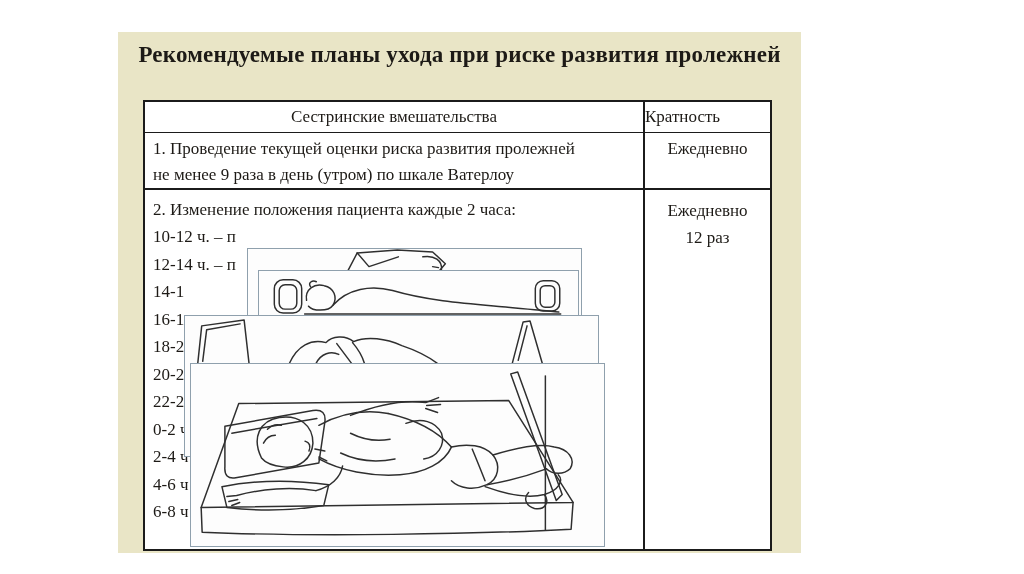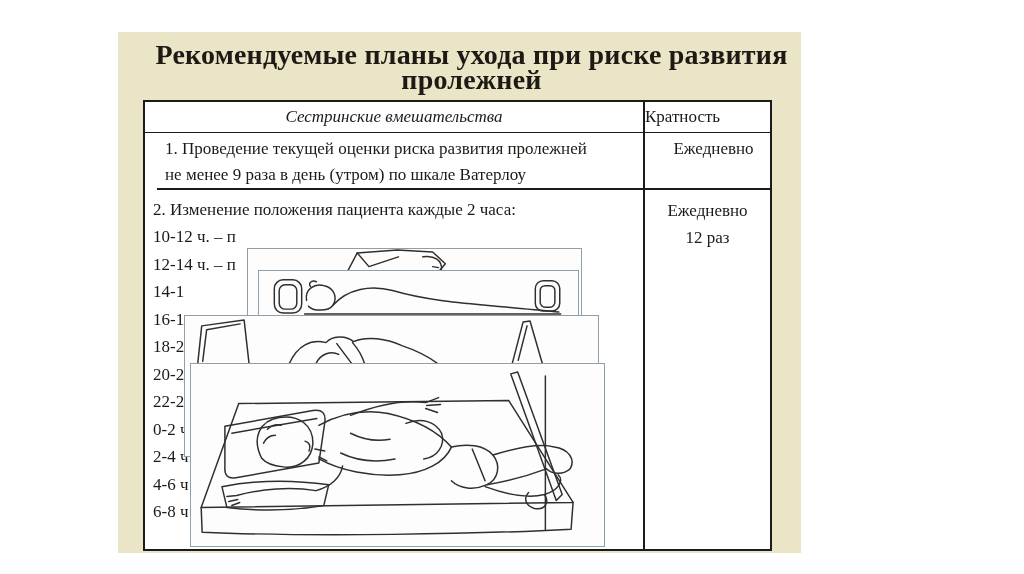--- a/index.html
+++ b/index.html
@@ -1,28 +1,28 @@
 <!DOCTYPE html>
 <html style="--slide_bg: #e9e5c6; --line: #1b1b1b; --text: #1d1a16; --frame_border: #8fa0ad; --sketch: #2f2f2f;"><head>
 <meta charset="utf-8">
 <style>
   html,body{margin:0;padding:0;}
   .canvas{position:relative;width:1024px;height:574px;background:#ffffff;overflow:hidden;
           font-family:"Liberation Serif", serif;color:var(--text,#1d1a16);}
   .slide{position:absolute;left:118px;top:32px;width:683px;height:521px;
          background:var(--slide_bg,#e9e5c6);}
   .slide-title{position:absolute;left:118px;top:42px;width:683px;text-align:center;
-         font-weight:bold;font-size:28px;line-height:25px;letter-spacing:.2px;margin-left:12px;}
+         font-weight:bold;font-size:23px;line-height:25px;letter-spacing:.2px;}
   .care-table{position:absolute;left:143px;top:100px;width:629px;height:451px;
          background:#ffffff;border:2px solid var(--line,#1b1b1b);box-sizing:border-box;}
   .col-divider{position:absolute;left:498px;top:0;bottom:0;width:2px;background:var(--line,#1b1b1b);}
   .header-row{position:absolute;left:0;right:0;top:0;height:30px;border-bottom:1.5px solid var(--line,#1b1b1b);}
-  .hcell1{position:absolute;left:0;width:498px;text-align:center;line-height:30px;font-size:17px;font-style:italic;}
+  .hcell1{position:absolute;left:0;width:498px;text-align:center;line-height:30px;font-size:17px;}
   .hcell2{position:absolute;left:500px;right:0;text-align:left;line-height:30px;font-size:17px;}
-  .row1{position:absolute;left:12px;right:0;top:31.5px;height:54px;border-bottom:2px solid var(--line,#1b1b1b);box-sizing:content-box;}
+  .row1{position:absolute;left:0;right:0;top:31.5px;height:54px;border-bottom:2px solid var(--line,#1b1b1b);box-sizing:content-box;}
   .r1c1{position:absolute;left:8px;top:2px;width:486px;font-size:17px;line-height:26px;white-space:nowrap;}
   .r1c2{position:absolute;left:500px;right:0;top:2px;text-align:center;font-size:17px;line-height:26px;}
   .row2{position:absolute;left:0;right:0;top:89.5px;bottom:0;}
   .r2c1{position:absolute;left:8px;top:4px;font-size:17px;line-height:27.5px;white-space:nowrap;}
   .r2c2{position:absolute;left:500px;right:0;top:5px;text-align:center;font-size:17px;line-height:27px;}
   .line{display:block;}
   .frame{position:absolute;background:#fdfdfd;border:1px solid var(--frame_border,#8fa0ad);box-sizing:border-box;}
   .frame svg{display:block;width:100%;height:100%;}
   .frame path, .frame rect{fill:none;stroke:var(--sketch,#2f2f2f);stroke-width:1.5;
       stroke-linecap:round;stroke-linejoin:round;}

